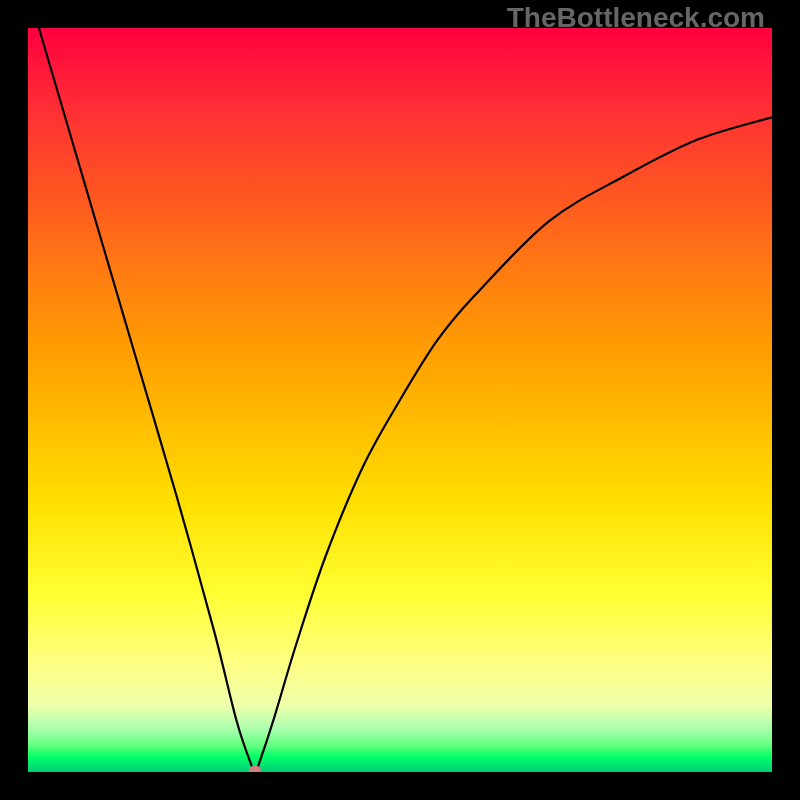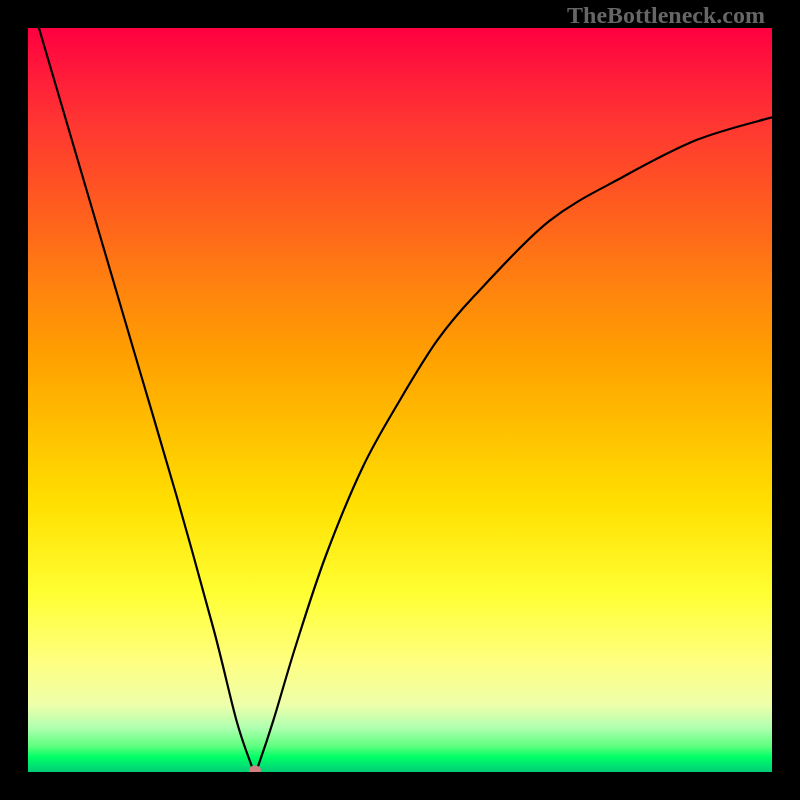--- a/index.html
+++ b/index.html
@@ -7,22 +7,22 @@
       width: 800px;
       height: 800px;
       background: #000;
       position: relative;
       overflow: hidden;
     }
     .watermark {
       position: absolute;
       top: 2px;
       right: 35px;
-      font-family: Liberation Serif, serif;
-      font-size: 24px;
+      font-family: Liberation Sans, sans-serif;
+      font-size: 28px;
       font-weight: bold;
       color: #666;
       z-index: 10;
     }
     .plot-area {
       position: absolute;
       top: 28px;
       left: 28px;
       width: 744px;
       height: 744px;

